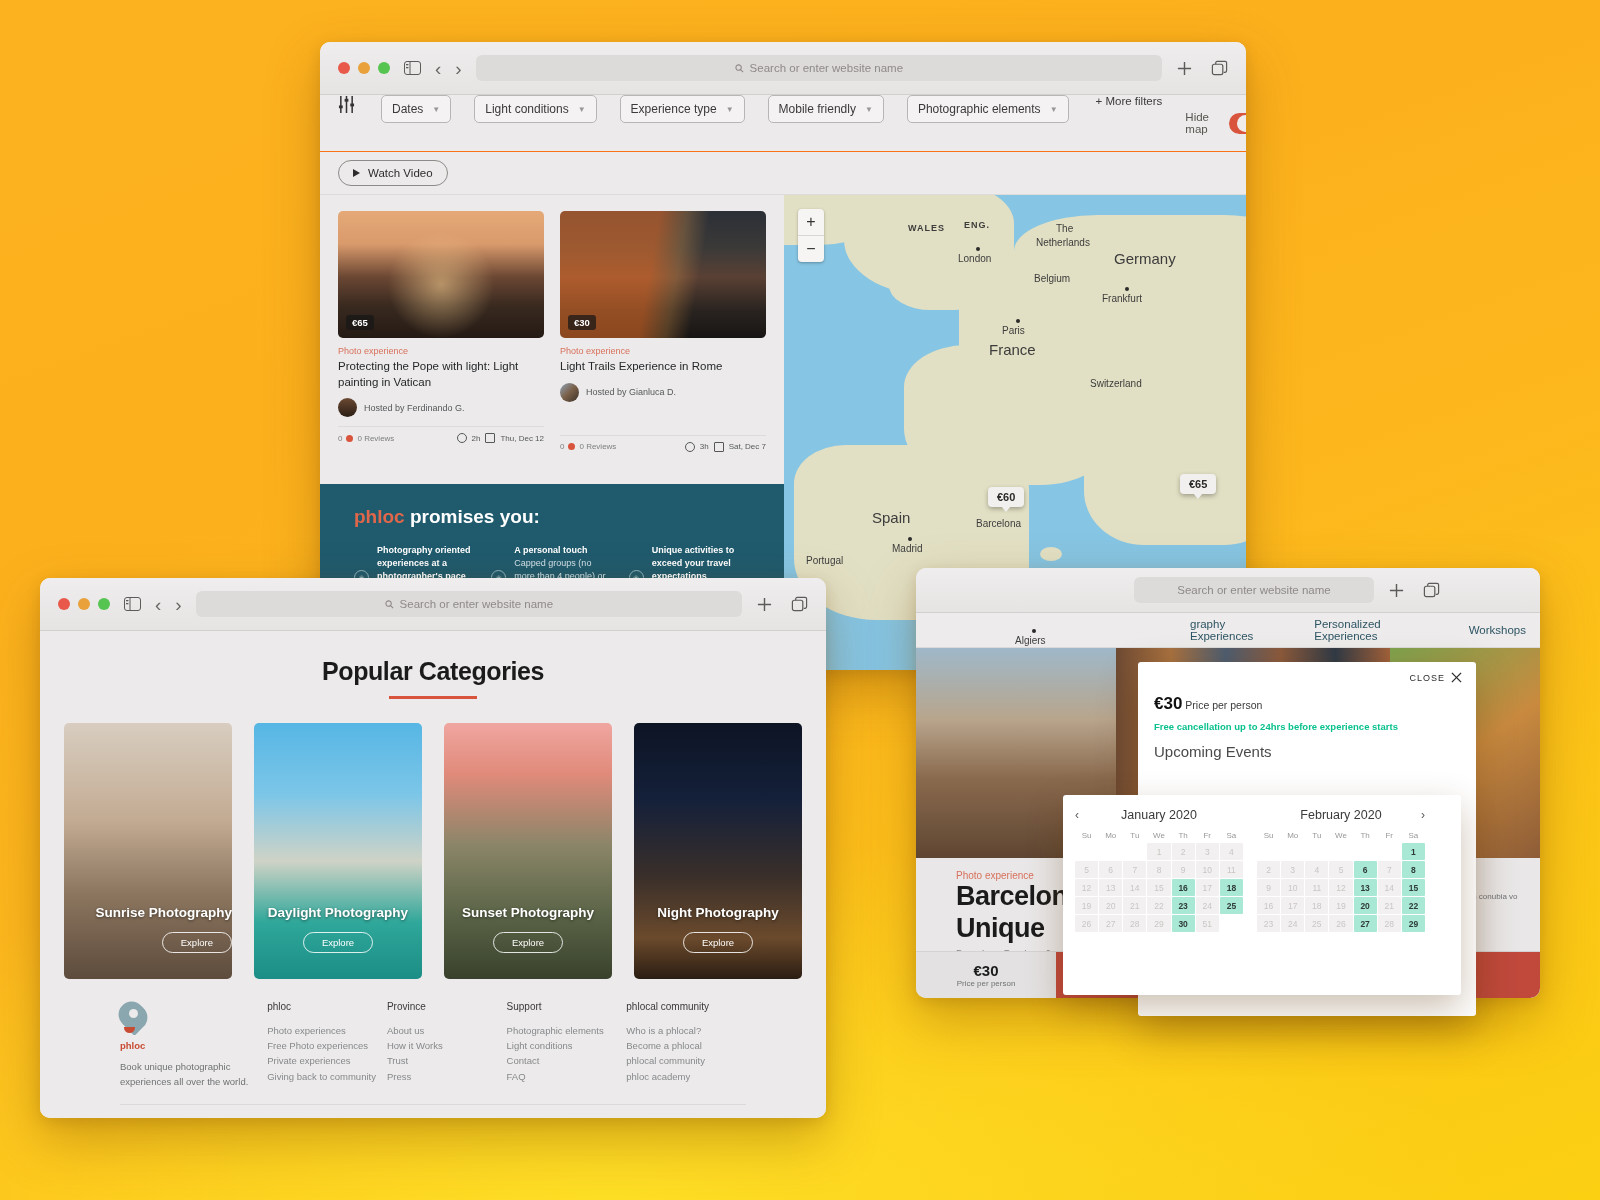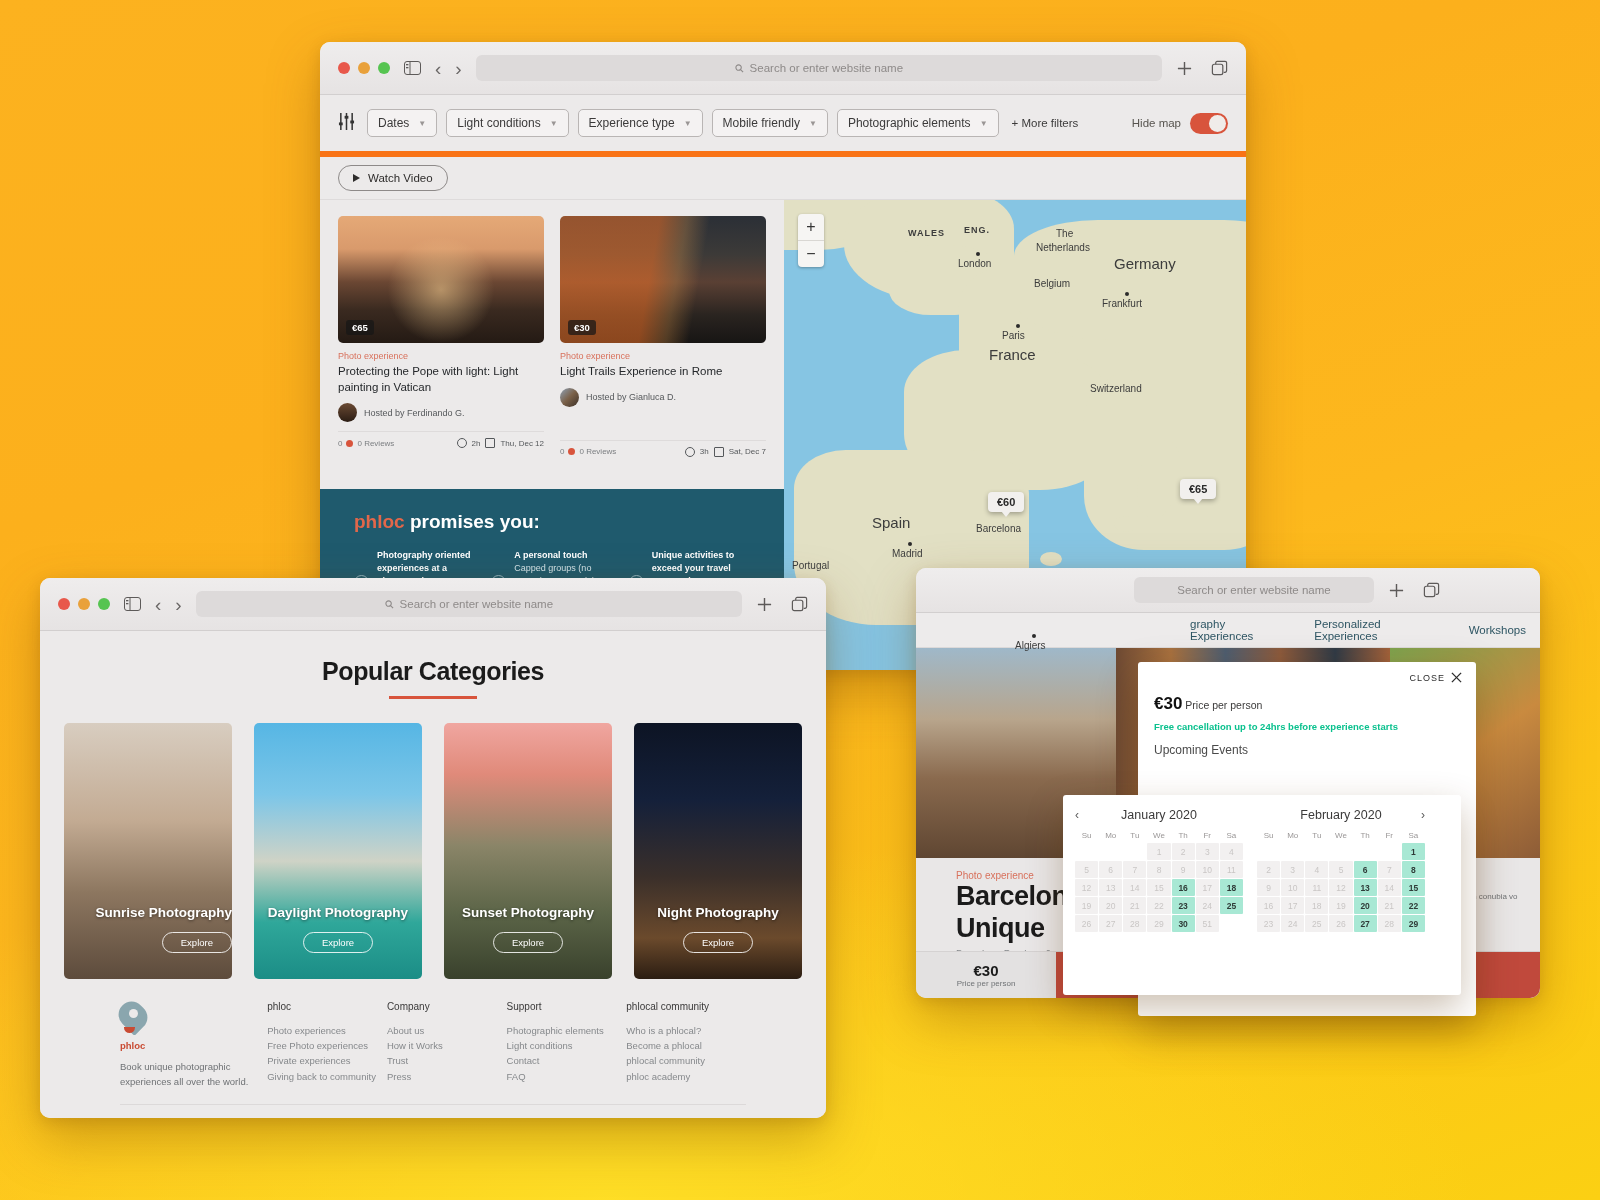--- a/index.html
+++ b/index.html
@@ -20,22 +20,22 @@
   .light{width:12px;height:12px;border-radius:50%;}
   .l-red{background:#e8584b;}.l-yel{background:#e9a13b;}.l-grn{background:#56c451;}
   .chrome-ico{color:#5d5a59;display:flex;align-items:center;justify-content:center;}
   .navarrows{display:flex;gap:14px;color:#6a6766;font-size:19px;line-height:1;}
   .omnibox{flex:1;height:26px;border-radius:6px;background:#dddada;display:flex;
            align-items:center;justify-content:center;gap:6px;color:#8e8a89;font-size:11.5px;}
   .chrome-right{display:flex;gap:18px;align-items:center;color:#5d5a59;}
 
   
   #win-search{left:320px;top:42px;width:926px;height:628px;}
-  .filterbar{display:flex;align-items:center;gap:9px;height:56px;padding:0 18px;
-             background:#eceaea;border-bottom:6px solid #f97316;}
+  .filterbar{display:flex;gap:23px;height:56px;padding:0 18px;
+             background:#eceaea;border-bottom:1px solid #f97316;}
   .sliders-icon{margin-right:3px;}
   .chip{display:flex;align-items:center;gap:9px;padding:0 10px;height:26px;border:1px solid #b9b5b4;
         border-radius:5px;background:#f4f2f2;font-size:12px;color:#3b3a3a;white-space:nowrap;}
   .chip .cv{font-size:8px;color:#9a9695;}
   .morefilters{font-size:11.5px;color:#3b3a3a;margin-left:4px;white-space:nowrap;}
   .hidemap{margin-left:auto;display:flex;align-items:center;gap:9px;}
   .hidemap span{font-size:11.5px;color:#57544f;}
   .toggle{width:38px;height:21px;border-radius:11px;background:#d8543c;position:relative;}
   .toggle i{position:absolute;right:2px;top:2px;width:17px;height:17px;border-radius:50%;
             background:#f0ece9;}
@@ -120,21 +120,21 @@
             justify-content:center;font-size:15px;}
 
   
   #modal{position:absolute;left:1138px;top:662px;width:306px;height:326px;background:#fff;
          border-radius:3px;box-shadow:0 16px 42px rgba(90,50,0,.32);z-index:40;padding:14px 16px;}
   .closebtn{position:absolute;right:14px;top:10px;display:flex;align-items:center;gap:6px;
             font-size:9px;letter-spacing:1px;color:#2b2b2b;}
   .mprice{margin-top:18px;font-size:10.5px;color:#3b3a3a;}
   .mprice b{font-size:17px;color:#111;}
   .freecancel{margin-top:7px;font-size:9.5px;font-weight:bold;color:#0ac18e;}
-  .upcoming{margin-top:11px;font-size:12px;color:#4a4a4a;}
+  .upcoming{margin-top:11px;font-size:15px;color:#4a4a4a;}
   .dateinput{margin-top:6px;height:32px;border:1px solid #dcd9d9;border-radius:3px;
              display:flex;align-items:center;padding:0 11px;font-size:10.5px;color:#c2bfbe;}
 
   
   #calpop{position:absolute;left:1063px;top:795px;width:374px;height:180px;background:#fff;
           border-radius:3px;box-shadow:0 14px 36px rgba(90,50,0,.3);z-index:50;
           padding:10px 12px;display:flex;gap:14px;}
   .calhead{display:flex;align-items:center;justify-content:center;height:20px;font-size:12.5px;
            color:#3b3a3a;position:relative;}
   .cal{width:168px;}
@@ -387,21 +387,21 @@
 
       <div class="mlabel mregion" style="left:124px;top:28px;">WALES</div>
       <div class="mlabel mregion" style="left:180px;top:25px;">ENG.</div>
       <div class="mlabel mcity" style="left:272px;top:28px;">The</div>
       <div class="mlabel mcity" style="left:252px;top:42px;">Netherlands</div>
       <div class="mlabel mcountry" style="left:330px;top:55px;">Germany</div>
       <div class="mlabel mcity" style="left:250px;top:78px;">Belgium</div>
       <div class="mlabel mcountry" style="left:205px;top:146px;">France</div>
       <div class="mlabel mcity" style="left:306px;top:183px;">Switzerland</div>
       <div class="mlabel mcountry" style="left:88px;top:314px;">Spain</div>
-      <div class="mlabel mcity" style="left:8px;top:360px;">Portugal</div>
+      <div class="mlabel mcity" style="left:22px;top:360px;">Portugal</div>
 
       <div class="mdot" style="left:192px;top:52px;"></div>
       <div class="mlabel mcity" style="left:174px;top:58px;">London</div>
       <div class="mdot" style="left:341px;top:92px;"></div>
       <div class="mlabel mcity" style="left:318px;top:98px;">Frankfurt</div>
       <div class="mdot" style="left:232px;top:124px;"></div>
       <div class="mlabel mcity" style="left:218px;top:130px;">Paris</div>
       <div class="mdot" style="left:124px;top:342px;"></div>
       <div class="mlabel mcity" style="left:108px;top:348px;">Madrid</div>
       <div class="mlabel mcity" style="left:192px;top:323px;">Barcelona</div>
@@ -655,21 +655,21 @@
 
       <div class="fcol">
         <div class="fch">phloc</div>
         <div class="fli">Photo experiences</div>
         <div class="fli">Free Photo experiences</div>
         <div class="fli">Private experiences</div>
         <div class="fli">Giving back to community</div>
       </div>
 
       <div class="fcol">
-        <div class="fch">Company</div>
+        <div class="fch">Province</div>
         <div class="fli">About us</div>
         <div class="fli">How it Works</div>
         <div class="fli">Trust</div>
         <div class="fli">Press</div>
       </div>
 
       <div class="fcol">
         <div class="fch">Support</div>
         <div class="fli">Photographic elements</div>
         <div class="fli">Light conditions</div>

